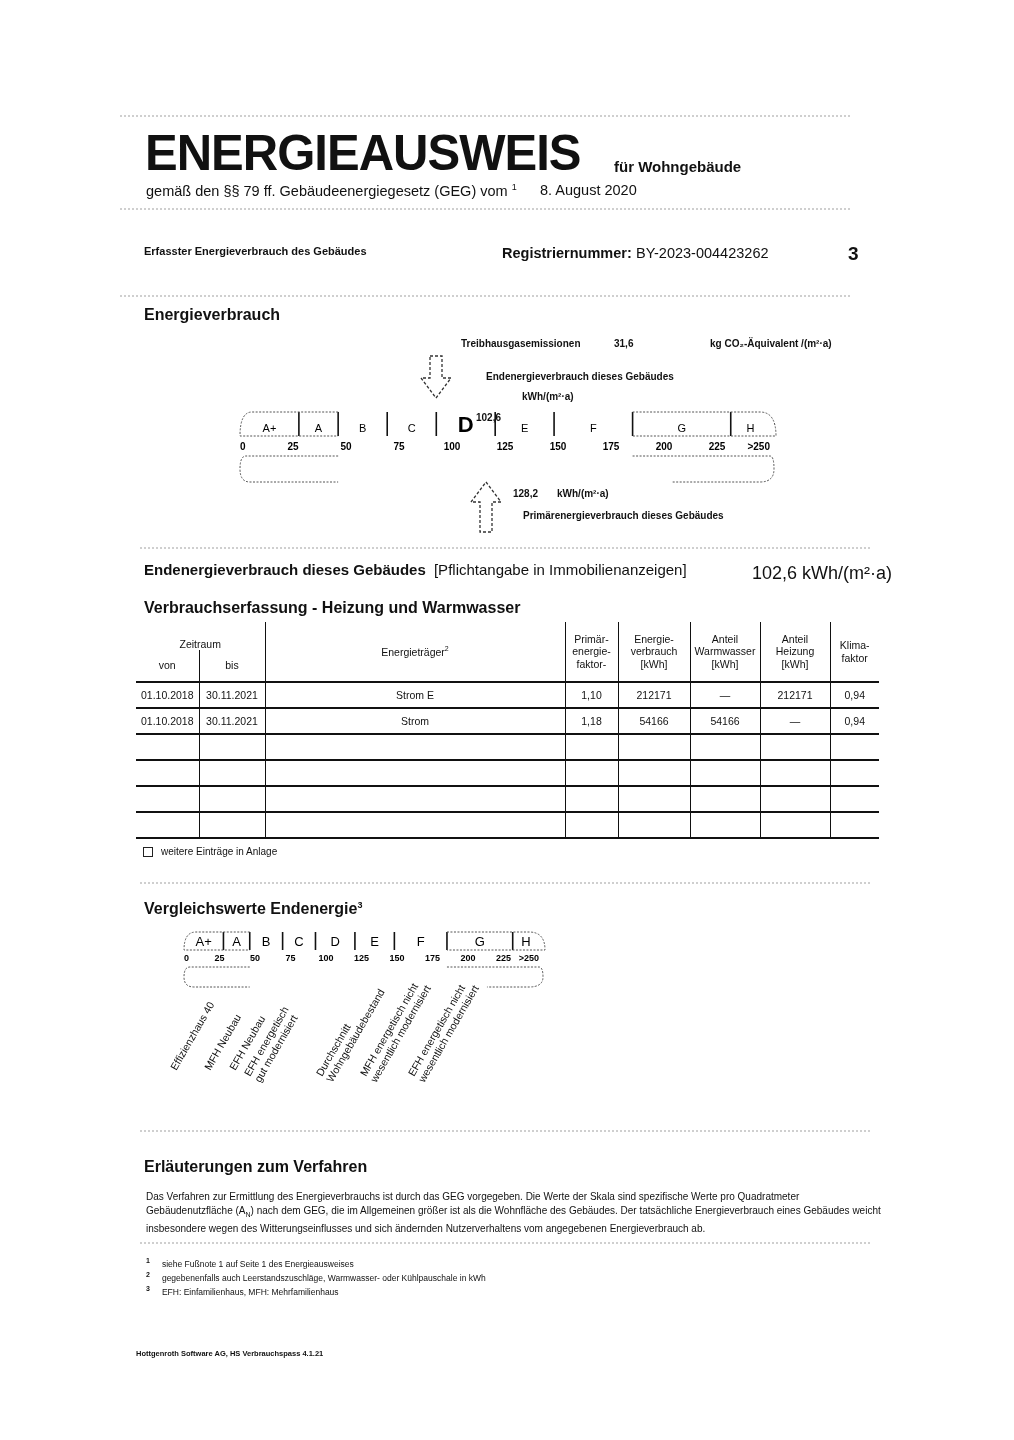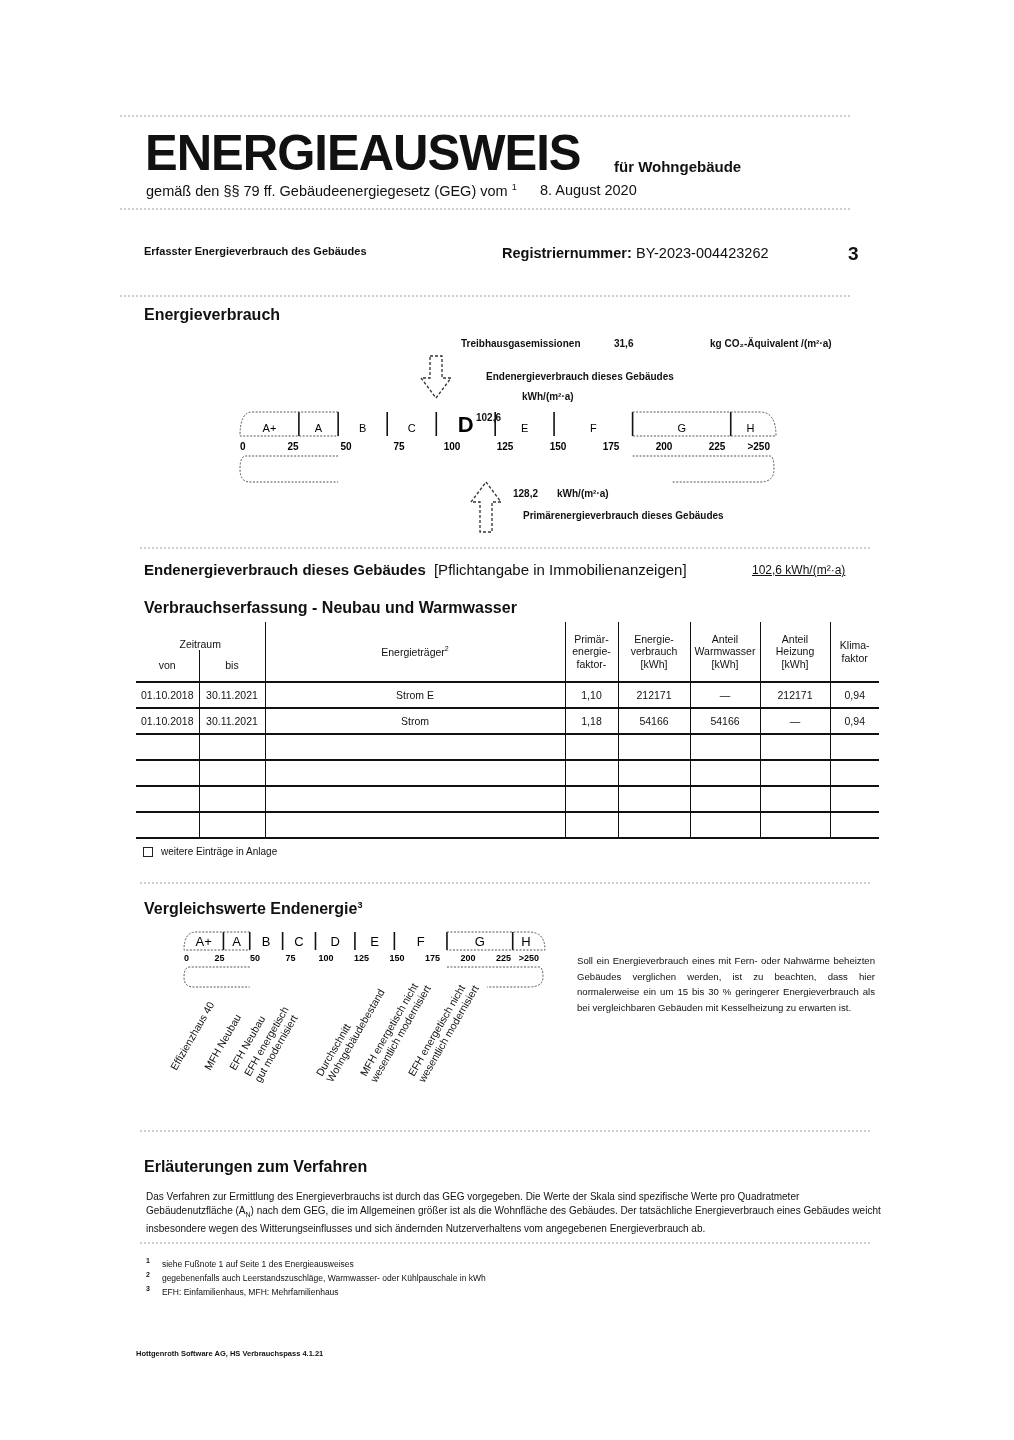--- a/index.html
+++ b/index.html
@@ -107,23 +107,23 @@
   <path d="M21 4 L36 24 L27 24 L27 54 L15 54 L15 24 L6 24 Z" fill="none" stroke="#333" stroke-width="1.3" stroke-dasharray="3 2"></path>
 </svg>
 <div class="abs small" style="left:513px;top:488px;font-weight:bold;">128,2</div>
 <div class="abs small" style="left:557px;top:488px;font-weight:bold;">kWh/(m²·a)</div>
 <div class="abs small" style="left:523px;top:510px;font-weight:bold;">Primärenergieverbrauch dieses Gebäudes</div>
 
 <div class="abs" style="left:144px;top:561px;font-size:15px;">
   <span style="font-weight:bold;">Endenergieverbrauch dieses Gebäudes</span>
   <span style="margin-left:4px;text-align:center;">[Pflichtangabe in Immobilienanzeigen]</span>
 </div>
-<div class="abs" style="left:752px;top:563px;font-size:12px;text-decoration:underline;">102,6 kWh/(m²·a)</div>
-
-<div class="abs sec-head" style="left:144px;top:599px;font-size:16px;">Verbrauchserfassung - Neubau und Warmwasser</div>
+<div class="abs" style="left:752px;top:563px;font-size:18px;">102,6 kWh/(m²·a)</div>
+
+<div class="abs sec-head" style="left:144px;top:599px;font-size:16px;">Verbrauchserfassung - Heizung und Warmwasser</div>
 
 <table class="cons">
   <colgroup>
     <col style="width:63px">
       <col style="width:66px">
       <col style="width:300px">
       <col style="width:53px">
       <col style="width:72px">
       <col style="width:70px">
       <col style="width:70px">
@@ -281,21 +281,20 @@
       <div>MFH energetisch nicht</div>
       <div>wesentlich modernisiert</div>
     </div>
     <div class="rot" style="left: 426px; top: 1060px;">
       <div>EFH energetisch nicht</div>
       <div>wesentlich modernisiert</div>
     </div>
   </div>
 
 <div class="abs cmp-text">
-  <div>Soll ein Energieverbrauch eines mit Fern- oder Nahwärme beheizten Gebäudes verglichen werden, ist zu beachten, dass hier normalerweise ein um 15 bis 30 % geringerer Energieverbrauch als bei vergleichbaren Gebäuden mit Kesselheizung zu erwarten ist.</div>
 </div>
 
 <div class="abs sec-head" style="left:144px;top:1158px;font-size:16px;">Erläuterungen zum Verfahren</div>
 <div class="abs expl"><span>Das Verfahren zur Ermittlung des Energieverbrauchs ist durch das GEG vorgegeben. Die Werte der Skala sind spezifische Werte pro Quadratmeter Gebäudenutzfläche (A</span><sub style="font-size:7px;">N</sub><span>) nach dem GEG, die im Allgemeinen größer ist als die Wohnfläche des Gebäudes. Der tatsächliche Energieverbrauch eines Gebäudes weicht insbesondere wegen des Witterungseinflusses und sich ändernden Nutzerverhaltens vom angegebenen Energieverbrauch ab.</span></div>
 
 <div class="abs fn" style="top:1257px;"><sup>1</sup><span>siehe Fußnote 1 auf Seite 1 des Energieausweises</span></div>
 <div class="abs fn" style="top:1271px;"><sup>2</sup><span>gegebenenfalls auch Leerstandszuschläge, Warmwasser- oder Kühlpauschale in kWh</span></div>
 <div class="abs fn" style="top:1285px;"><sup>3</sup><span>EFH: Einfamilienhaus, MFH: Mehrfamilienhaus</span></div>
 <div class="abs" style="left:136px;top:1301px;font-size:7.5px;font-weight:bold;margin-top:48px;">Hottgenroth Software AG, HS Verbrauchspass 4.1.21</div>
 

